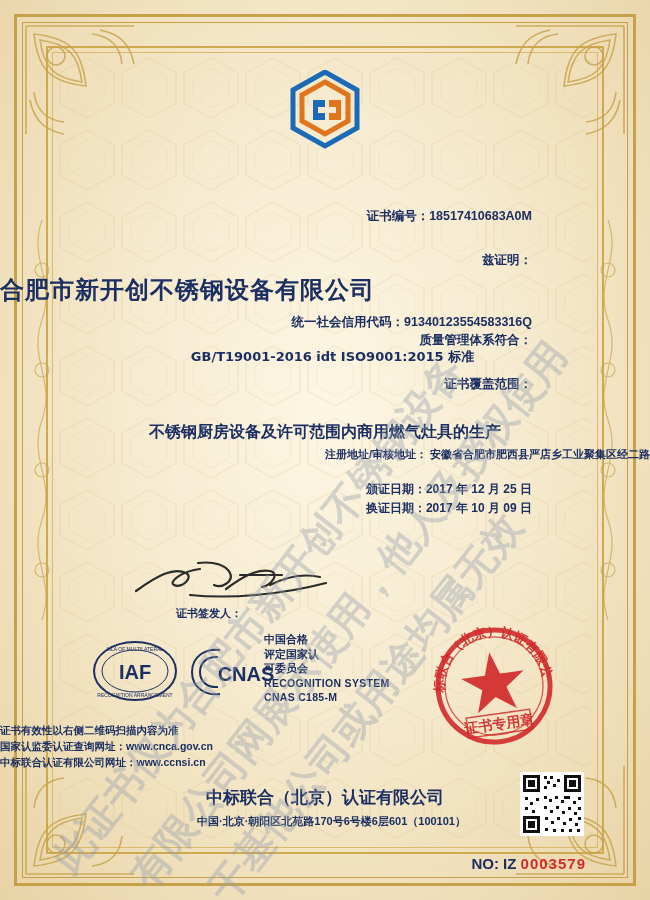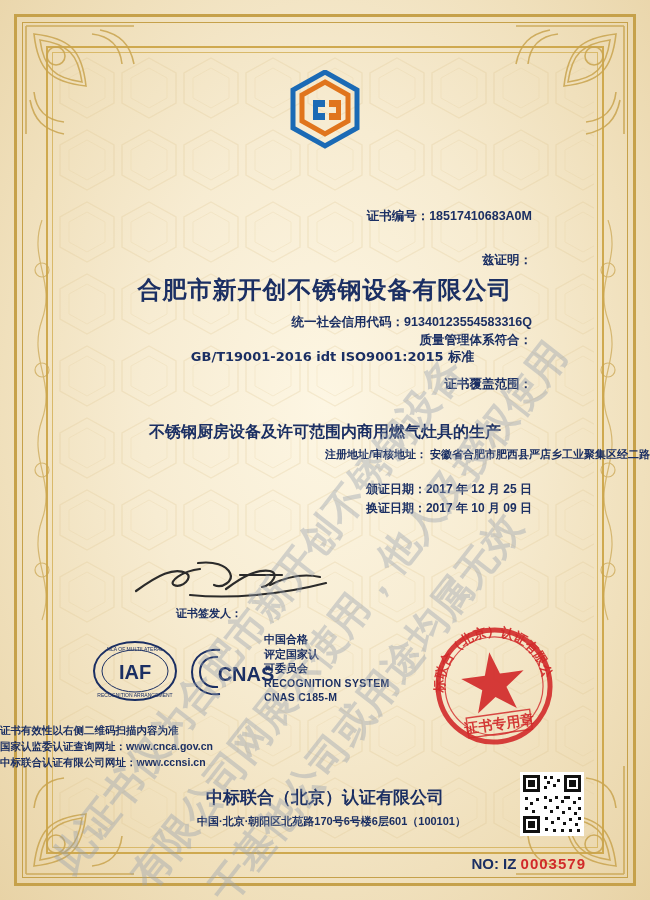--- a/index.html
+++ b/index.html
@@ -63,21 +63,21 @@
   }
   .cert-no{
     position:absolute;right:118px;top:208px;
     font-size:12.5px;color:#1b2f63;font-weight:bold;
   }
   .hereby{
     position:absolute;right:118px;top:252px;
     font-size:12.5px;color:#1b2f63;font-weight:bold;
   }
   .company{
-    position:absolute;left:0;right:0;top:274px;text-align:center;
+    position:absolute;left:0;right:0;top:274px;text-align:left;
     font-family:"DejaVu Sans","Liberation Sans",sans-serif;
     font-size:24px;font-weight:bold;color:#1b2f63;letter-spacing:1px;
   }
   .row{
     position:absolute;right:118px;font-size:12.5px;color:#1b2f63;font-weight:bold;
   }
   .uscc{top:314px;}
   .conform-label{top:332px;}
   .standard{
     position:absolute;left:0;right:0;top:348px;text-align:center;

